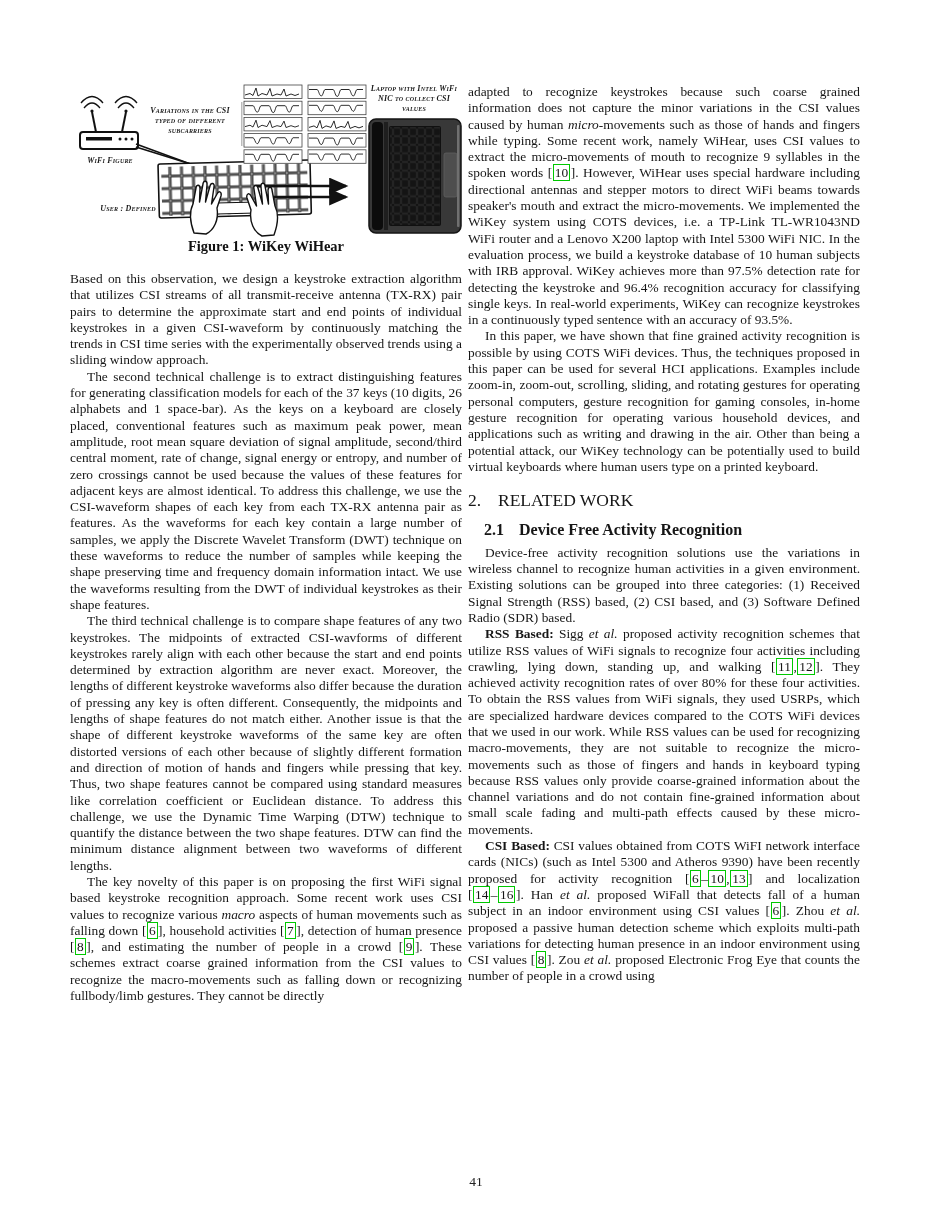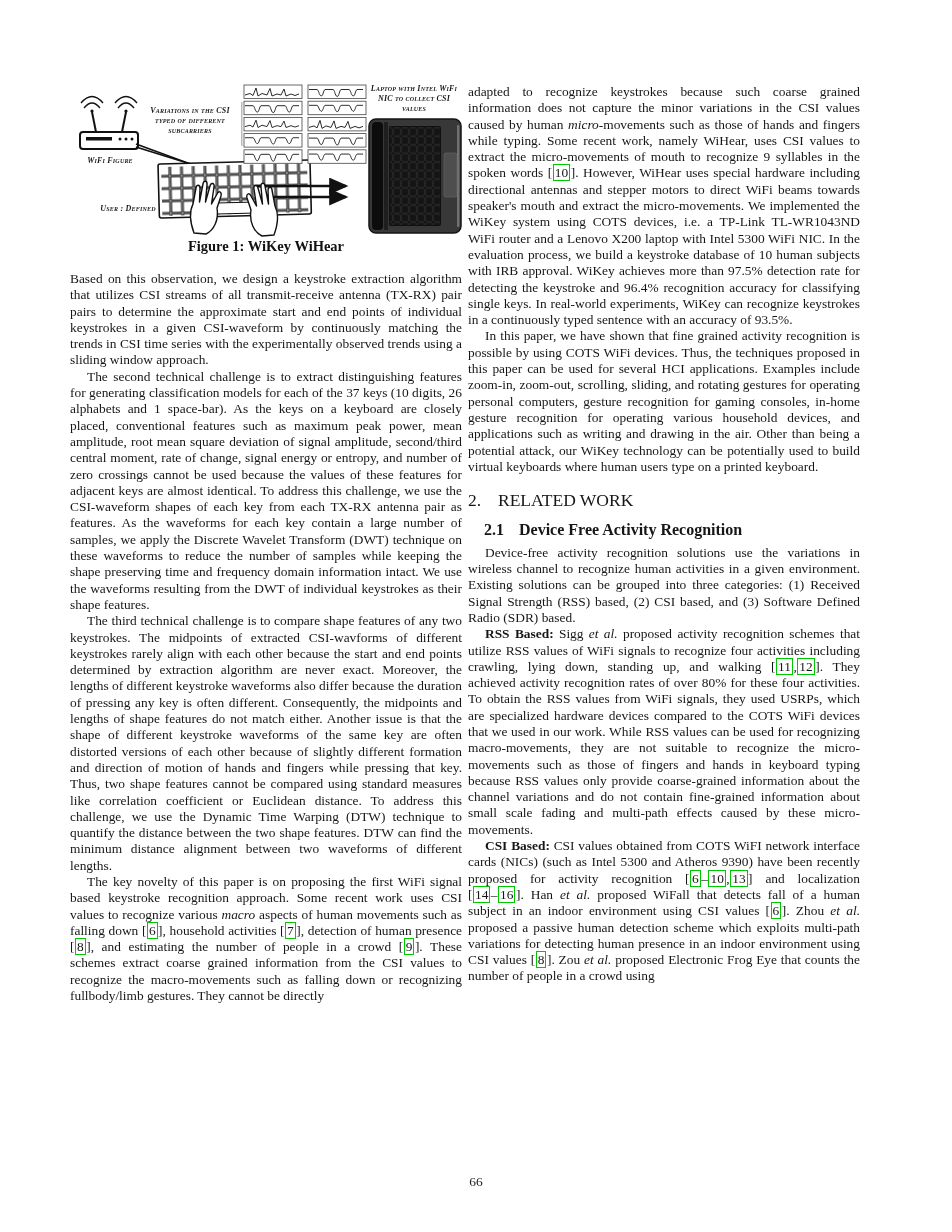--- a/index.html
+++ b/index.html
@@ -171,14 +171,14 @@
   <div class="col" id="col-right">
       <p class="noindent">adapted to recognize keystrokes because such coarse grained information does not capture the minor variations in the CSI values caused by human <i>micro</i>-movements such as those of hands and fingers while typing. Some recent work, namely WiHear, uses CSI values to extract the micro-movements of mouth to recognize 9 syllables in the spoken words <span class="cite">[<span class="citebox">10</span>]</span>. However, WiHear uses special hardware including directional antennas and stepper motors to direct WiFi beams towards speaker's mouth and extract the micro-movements. We implemented the WiKey system using COTS devices, i.e. a TP-Link TL-WR1043ND WiFi router and a Lenovo X200 laptop with Intel 5300 WiFi NIC. In the evaluation process, we build a keystroke database of 10 human subjects with IRB approval. WiKey achieves more than 97.5% detection rate for detecting the keystroke and 96.4% recognition accuracy for classifying single keys. In real-world experiments, WiKey can recognize keystrokes in a continuously typed sentence with an accuracy of 93.5%.</p>
       <p>In this paper, we have shown that fine grained activity recognition is possible by using COTS WiFi devices. Thus, the techniques proposed in this paper can be used for several HCI applications. Examples include zoom-in, zoom-out, scrolling, sliding, and rotating gestures for operating personal computers, gesture recognition for gaming consoles, in-home gesture recognition for operating various household devices, and applications such as writing and drawing in the air. Other than being a potential attack, our WiKey technology can be potentially used to build virtual keyboards where human users type on a printed keyboard.</p>
       <div class="h2"><span class="hnum">2.</span><span class="htitle">RELATED WORK</span></div>
       <div class="h3"><span class="hnum">2.1</span><span class="htitle">Device Free Activity Recognition</span></div>
       <p>Device-free activity recognition solutions use the variations in wireless channel to recognize human activities in a given environment. Existing solutions can be grouped into three categories: (1) Received Signal Strength (RSS) based, (2) CSI based, and (3) Software Defined Radio (SDR) based.</p>
       <p><b>RSS Based:</b> Sigg <i>et al.</i> proposed activity recognition schemes that utilize RSS values of WiFi signals to recognize four activities including crawling, lying down, standing up, and walking <span class="cite">[<span class="citebox">11</span>,<span class="citebox">12</span>]</span>. They achieved activity recognition rates of over 80% for these four activities. To obtain the RSS values from WiFi signals, they used USRPs, which are specialized hardware devices compared to the COTS WiFi devices that we used in our work. While RSS values can be used for recognizing macro-movements, they are not suitable to recognize the micro-movements such as those of fingers and hands in keyboard typing because RSS values only provide coarse-grained information about the channel variations and do not contain fine-grained information about small scale fading and multi-path effects caused by these micro-movements.</p>
       <p><b>CSI Based:</b> CSI values obtained from COTS WiFI network interface cards (NICs) (such as Intel 5300 and Atheros 9390) have been recently proposed for activity recognition <span class="cite">[<span class="citebox">6</span>–<span class="citebox">10</span>,<span class="citebox">13</span>]</span> and localization <span class="cite">[<span class="citebox">14</span>–<span class="citebox">16</span>]</span>. Han <i>et al.</i> proposed WiFall that detects fall of a human subject in an indoor environment using CSI values <span class="cite">[<span class="citebox">6</span>]</span>. Zhou <i>et al.</i> proposed a passive human detection scheme which exploits multi-path variations for detecting human presence in an indoor environment using CSI values <span class="cite">[<span class="citebox">8</span>]</span>. Zou <i>et al.</i> proposed Electronic Frog Eye that counts the number of people in a crowd using</p>
     </div>
 
-  <div class="pageno">66</div>
+  <div class="pageno">41</div>
 </div>
 
 </body></html>

